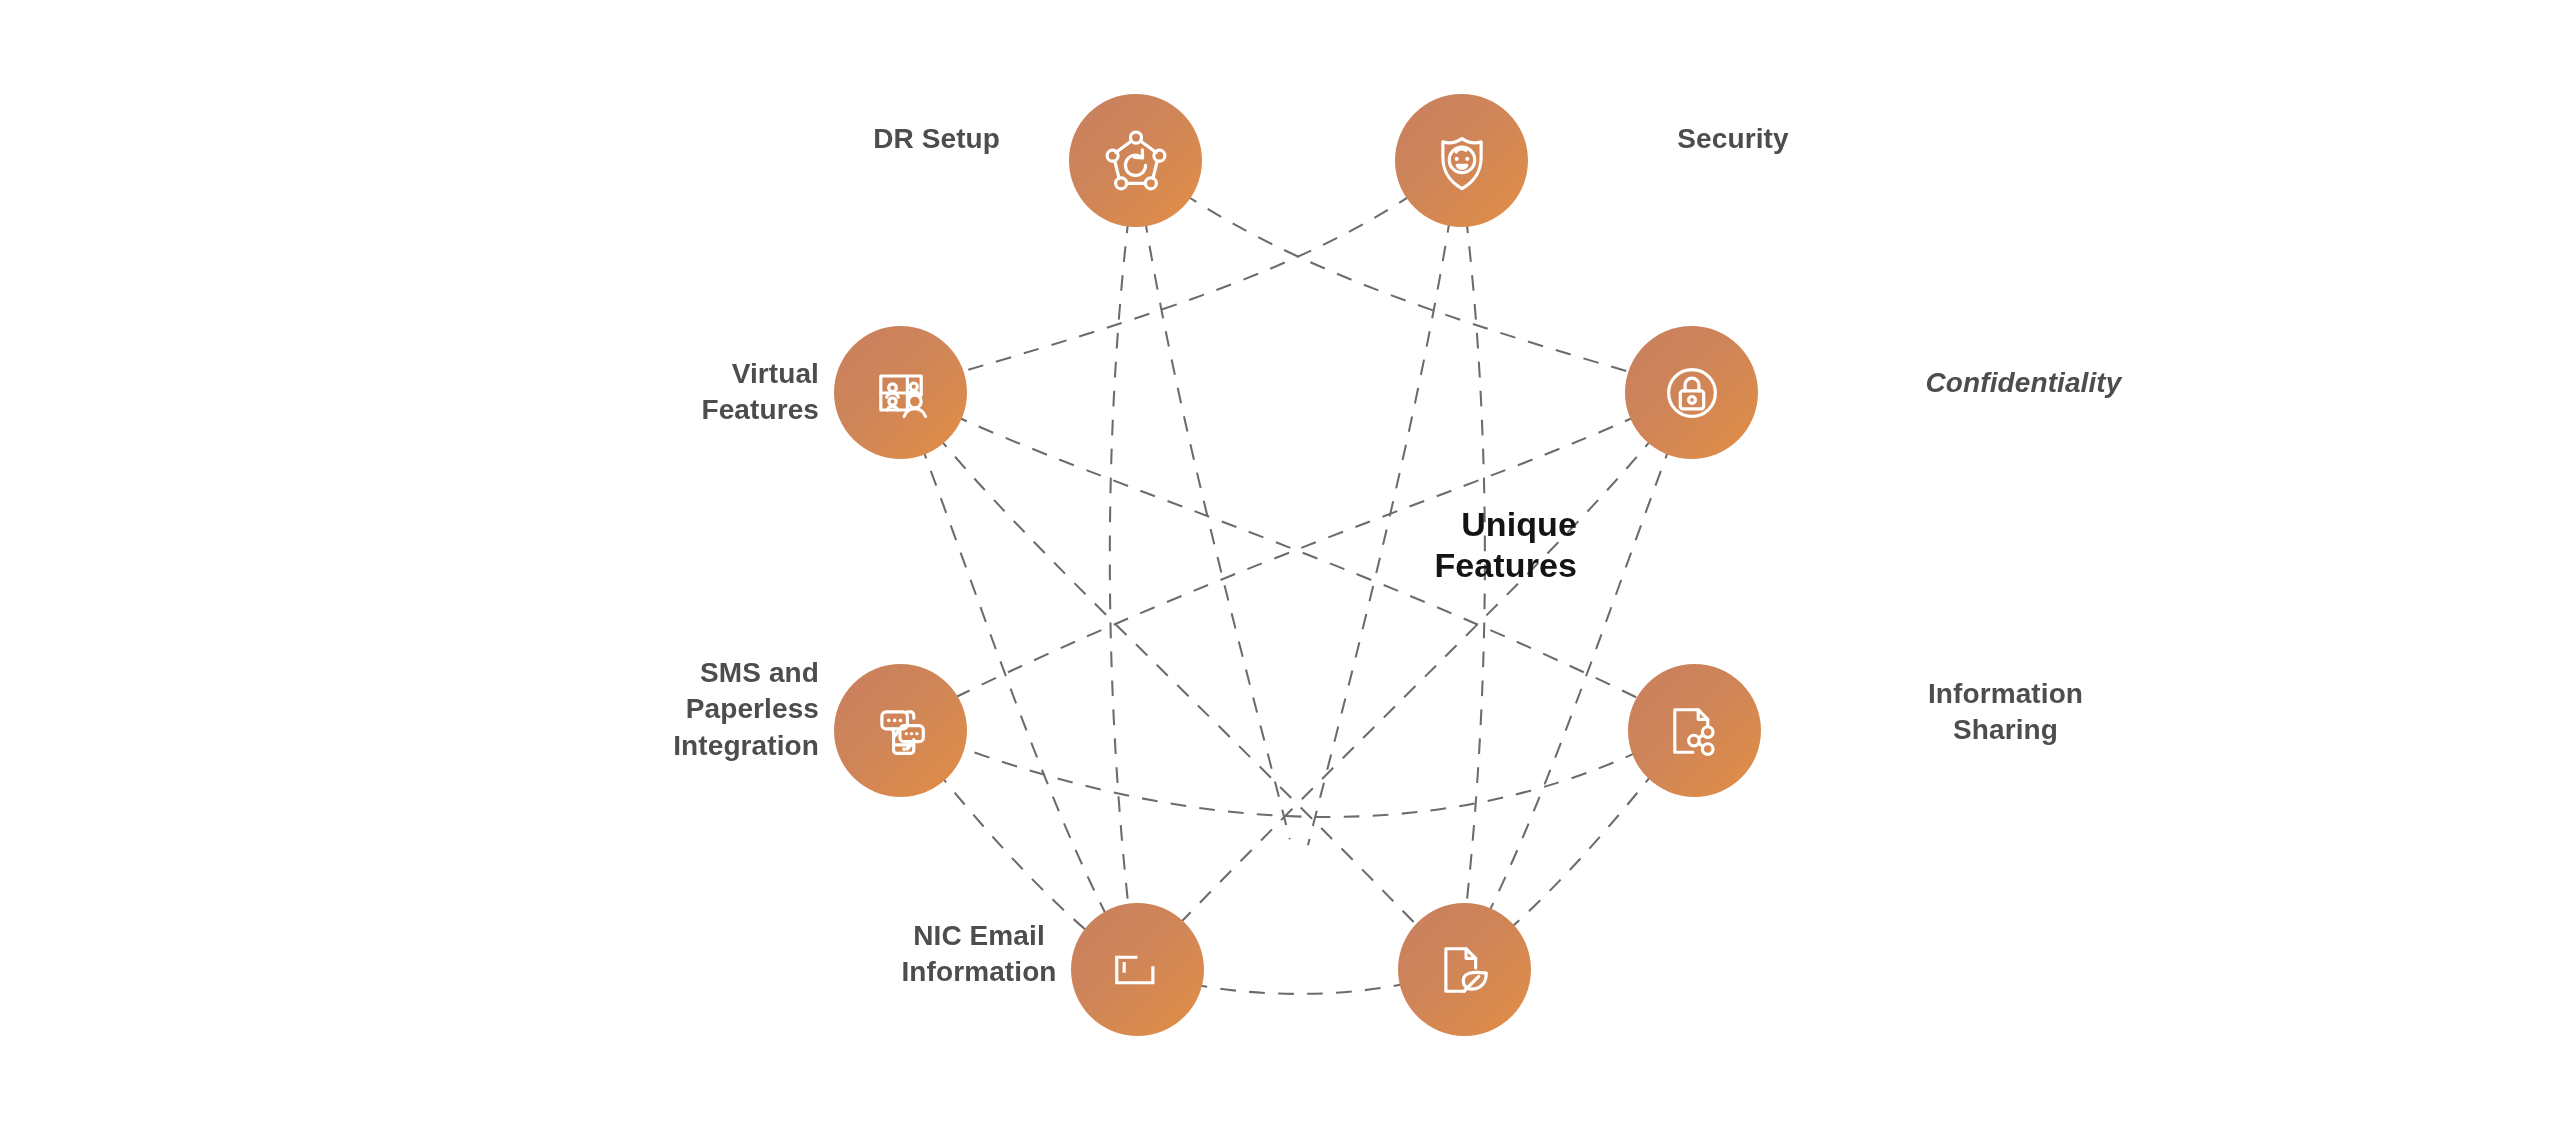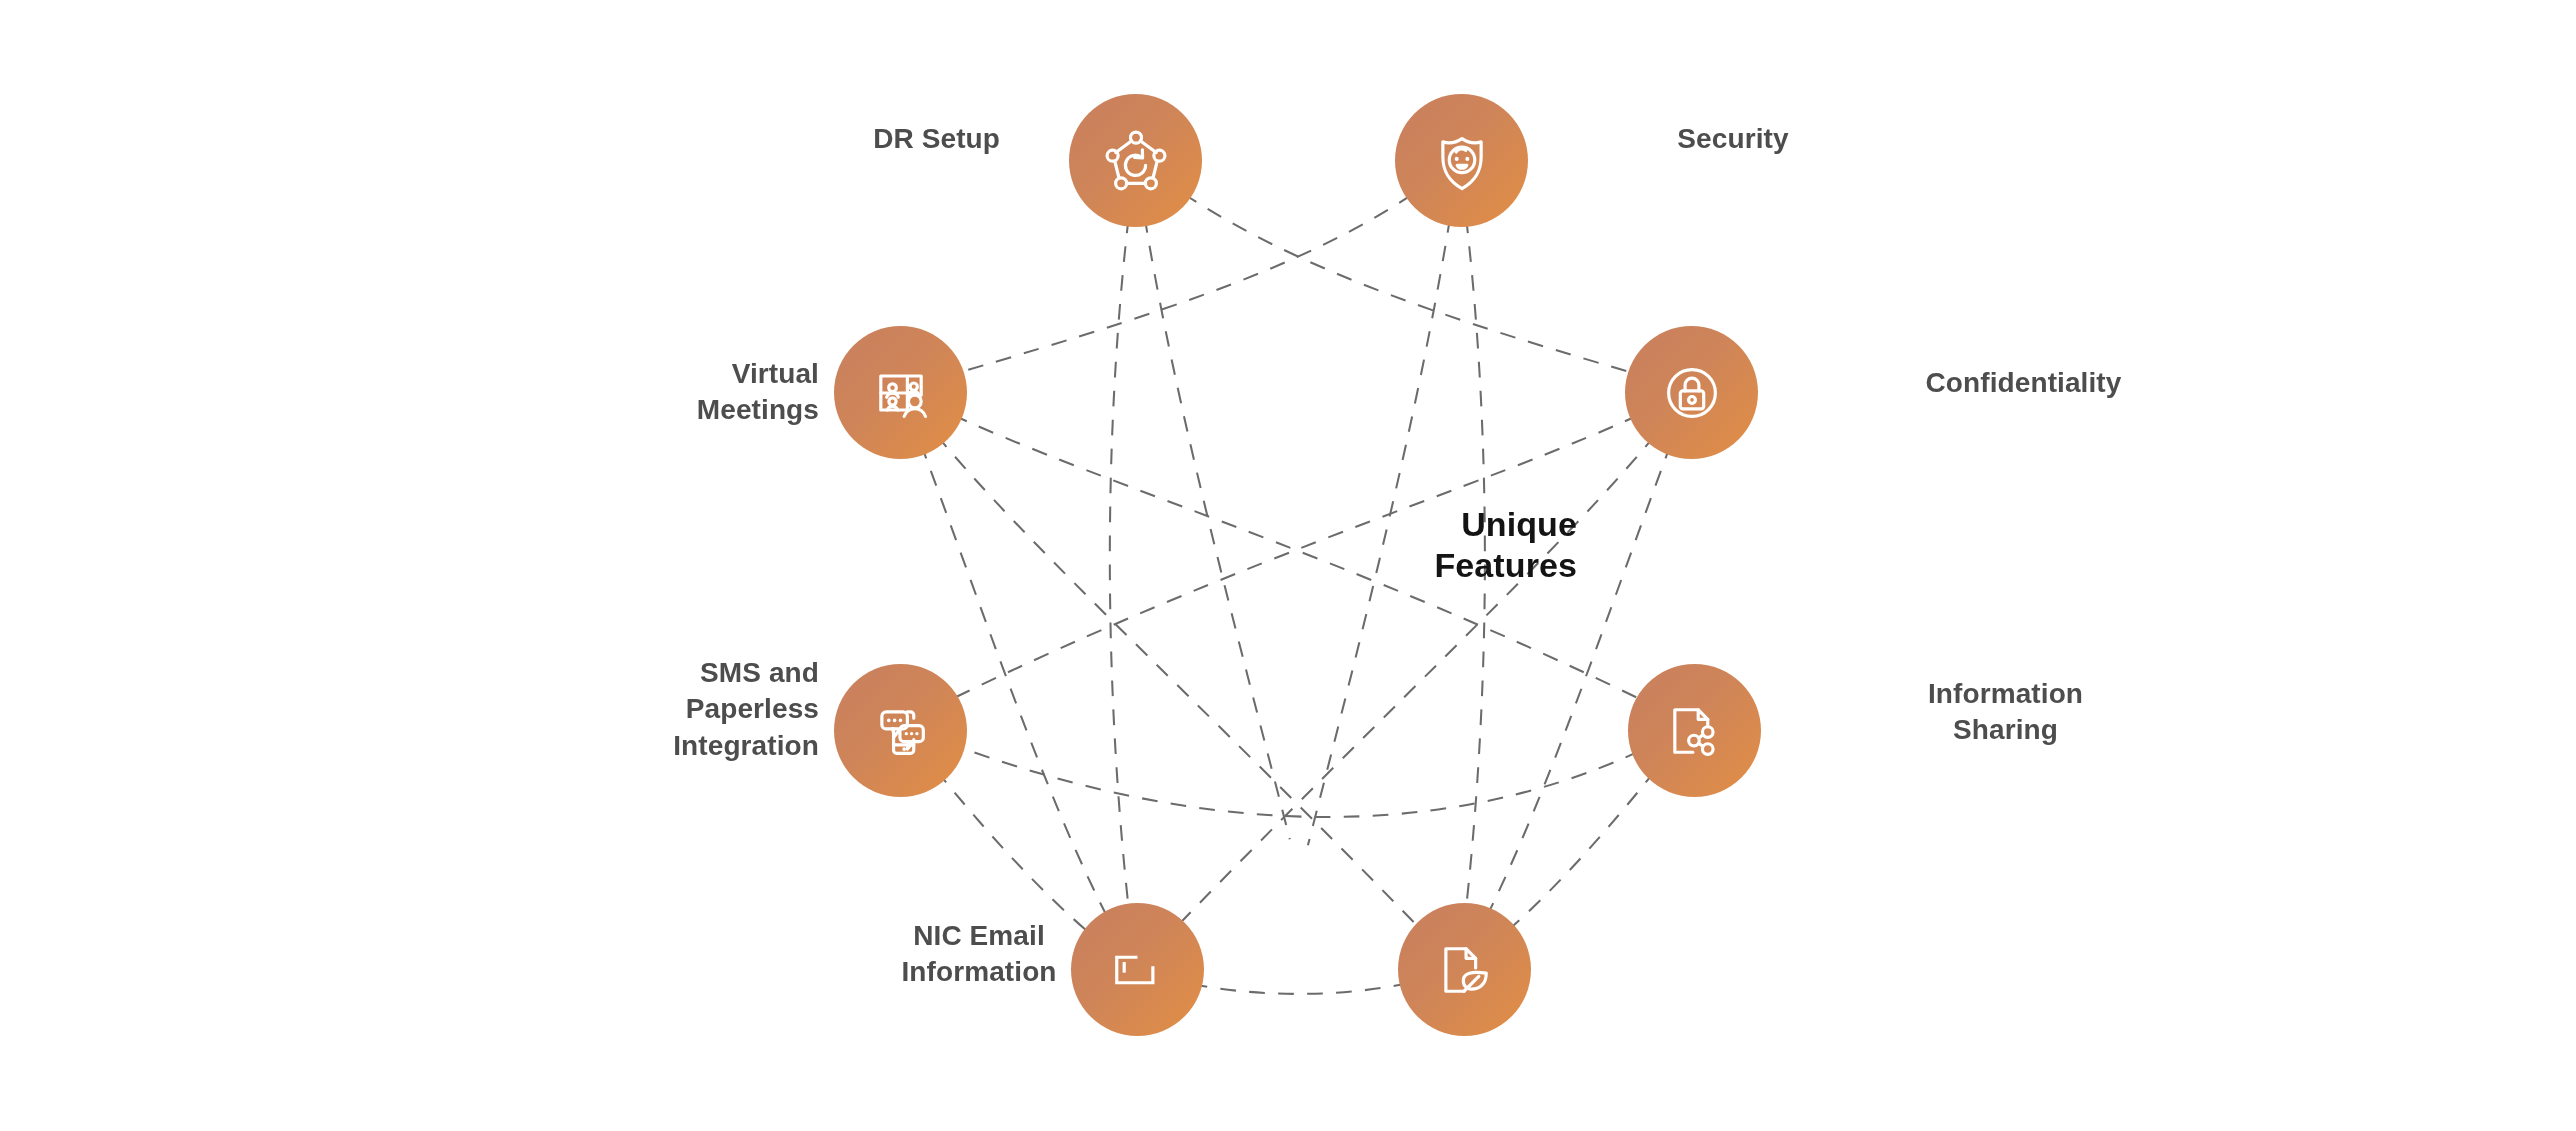--- a/index.html
+++ b/index.html
@@ -95,21 +95,21 @@
   <div class="node" style="left:1609px;top:326px;">
     <svg viewBox="0 0 64 64">
       <g fill="none" stroke="#fff" stroke-width="3" stroke-linecap="round" stroke-linejoin="round">
         <circle cx="32" cy="32" r="22"></circle>
         <rect x="21" y="30" width="22" height="17" rx="2.5"></rect>
         <path d="M25.5,30 L25.5,24.5 a6.5,6.5 0 0,1 13,0 L38.5,30"></path>
         <circle cx="32" cy="38.5" r="3.2"></circle>
       </g>
     </svg>
   </div>
-  <div class="label l" style="left:1778px;top:365px;width:459px;">Confidentiality</div>
+  <div class="label l" style="left:1778px;top:365px;width:459px;font-style:italic;">Confidentiality</div>
 
   <div class="node" style="left:1612px;top:664px;">
     <svg viewBox="0 0 64 64">
       <g fill="none" stroke="#fff" stroke-width="3" stroke-linecap="round" stroke-linejoin="round">
         <path d="M44,28 L44,21 L35,12 L13,12 L13,52 L30,52"></path>
         <path d="M35,12 L35,21 L44,21"></path>
         <circle cx="44" cy="33" r="5"></circle>
         <circle cx="31" cy="41" r="5"></circle>
         <circle cx="44" cy="49" r="5"></circle>
         <path d="M35.5,38.5 L39.5,35.5 M35.5,43.5 L39.5,46.5"></path>
@@ -175,19 +175,19 @@
         <circle cx="24" cy="40" r="3.4"></circle>
         <path d="M19,48 a5.3,5.3 0 0,1 10,0"></path>
         <circle cx="44" cy="26" r="3.4"></circle>
         <path d="M39,34 a5.3,5.3 0 0,1 10,0"></path>
         <circle cx="45" cy="40" r="6"></circle>
         <path d="M35,54 a10.5,10.5 0 0,1 20,0"></path>
       </g>
     </svg>
   </div>
   <div class="label r" style="left:543px;top:356px;width:260px;">Virtual
-Meetings</div>
+Features</div>
 
   <div id="center-title" style="left:1138px;top:504px;width:423px;text-align:right;">Unique
 Features</div>
 
 </div>
 
 
 </body></html>

